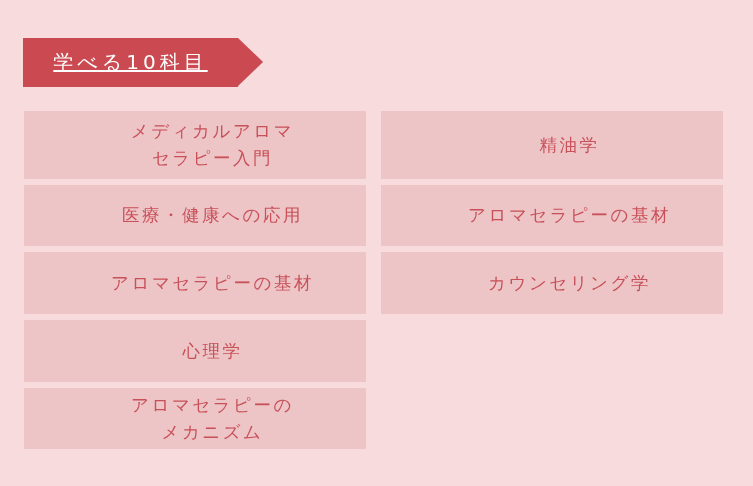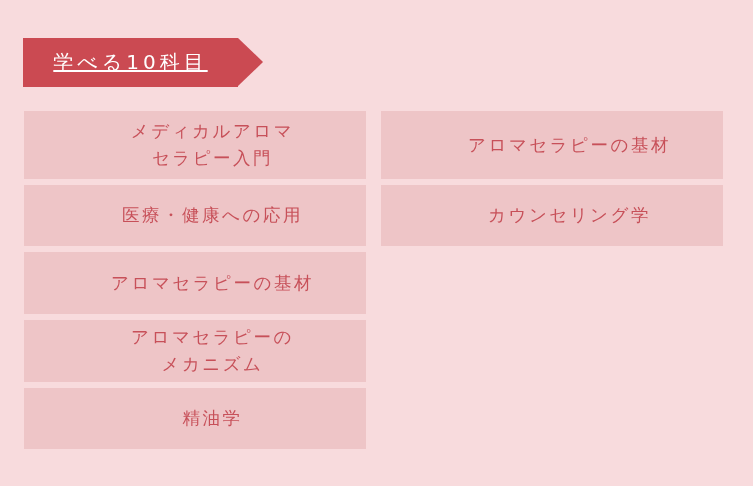--- a/index.html
+++ b/index.html
@@ -75,20 +75,21 @@
   <div class="badge">
     <span class="badge-arrow"></span>
     <span class="badge-label">学べる10科目</span>
   </div>
 
   <div class="grid">
     <div class="card">メディカルアロマ
 セラピー入門</div>
     <div class="card">医療・健康への応用</div>
     <div class="card">アロマセラピーの基材</div>
+    <div class="card">心理学</div>
 
     <div class="card">アロマセラピーの
 メカニズム</div>
     <div class="card">精油学</div>
     <div class="card">アロマセラピーの基材</div>
     <div class="card">カウンセリング学</div>
   </div>
 
 </div>
 

